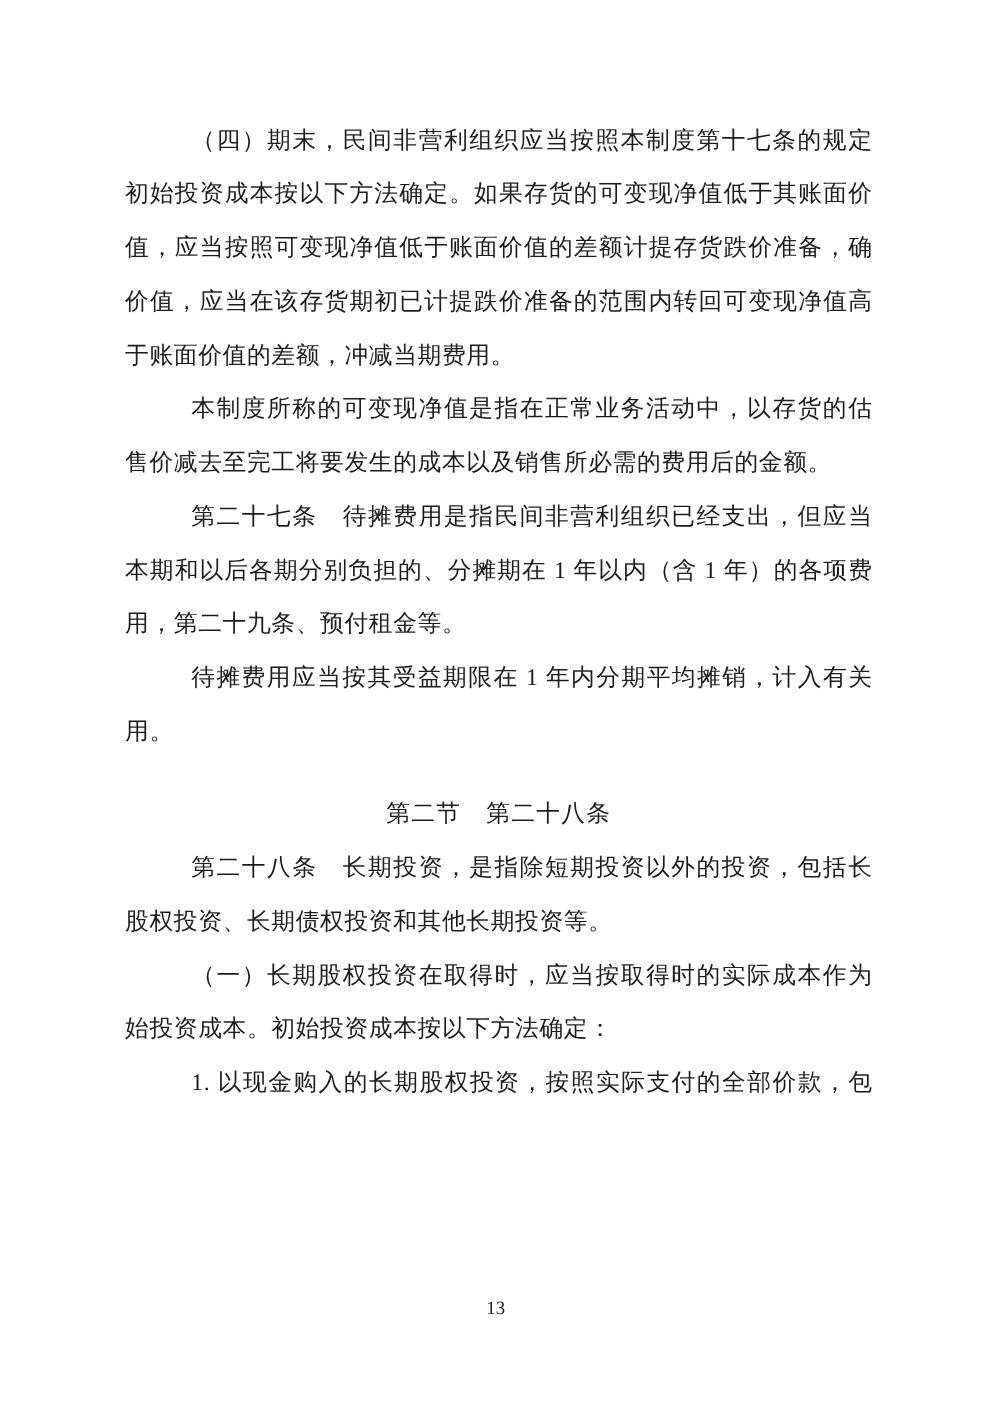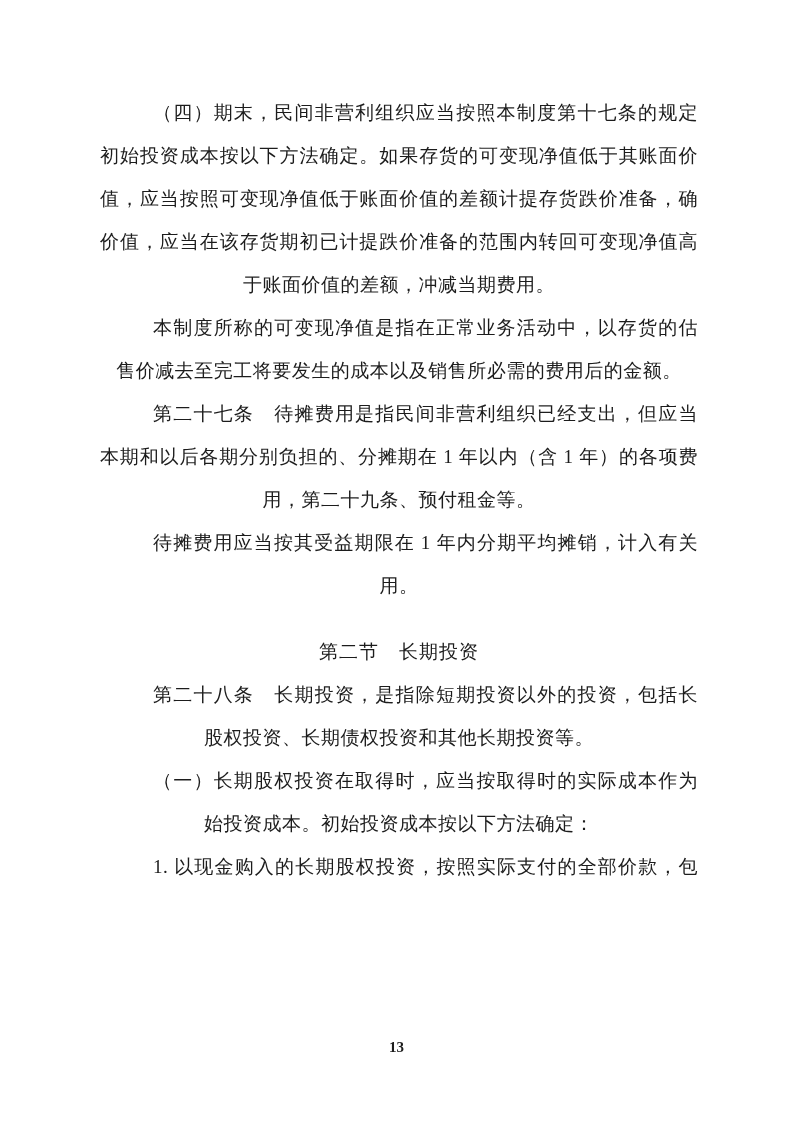--- a/index.html
+++ b/index.html
@@ -21,21 +21,21 @@
     left: 100px;
     top: 91px;
     width: 598px;
     font-size: 19px;
     line-height: 43px;
     letter-spacing: 0.5px;
   }
   .line {
     height: 43px;
     overflow: hidden;
-    text-align: center;
+    text-align: left;
   }
   .line.fill {
     text-align: justify;
     text-align-last: justify;
   }
   .line.indent {
     padding-left: 53px;
   }
   .section-heading {
     margin-top: 23px;
@@ -46,21 +46,20 @@
   .page-number {
     position: absolute;
     top: 1036px;
     left: 0;
     width: 100%;
     height: 22px;
     line-height: 22px;
     text-align: center;
     font-size: 15px;
     color: #1c1c1c;
-    font-weight: bold;
   }
 </style>
 </head>
 <body>
 
 <div class="page">
 
   <div class="body-text">
 
     <div class="line indent fill">（四）期末，民间非营利组织应当按照本制度第十七条的规定对</div>
@@ -72,21 +71,21 @@
     <div class="line indent fill">本制度所称的可变现净值是指在正常业务活动中，以存货的估计</div>
     <div class="line">售价减去至完工将要发生的成本以及销售所必需的费用后的金额。</div>
 
     <div class="line indent fill">第二十七条　待摊费用是指民间非营利组织已经支出，但应当由</div>
     <div class="line fill">本期和以后各期分别负担的、分摊期在 1 年以内（含 1 年）的各项费</div>
     <div class="line">用，第二十九条、预付租金等。</div>
 
     <div class="line indent fill">待摊费用应当按其受益期限在 1 年内分期平均摊销，计入有关费</div>
     <div class="line">用。</div>
 
-    <div class="section-heading">第二节　长期投资</div>
+    <div class="section-heading">第二节　第二十八条</div>
 
     <div class="line indent fill">第二十八条　长期投资，是指除短期投资以外的投资，包括长期</div>
     <div class="line">股权投资、长期债权投资和其他长期投资等。</div>
 
 
     <div class="line indent fill">（一）长期股权投资在取得时，应当按取得时的实际成本作为初</div>
     <div class="line">始投资成本。初始投资成本按以下方法确定：</div>
 
     <div class="line indent fill">1. 以现金购入的长期股权投资，按照实际支付的全部价款，包括</div>
 

